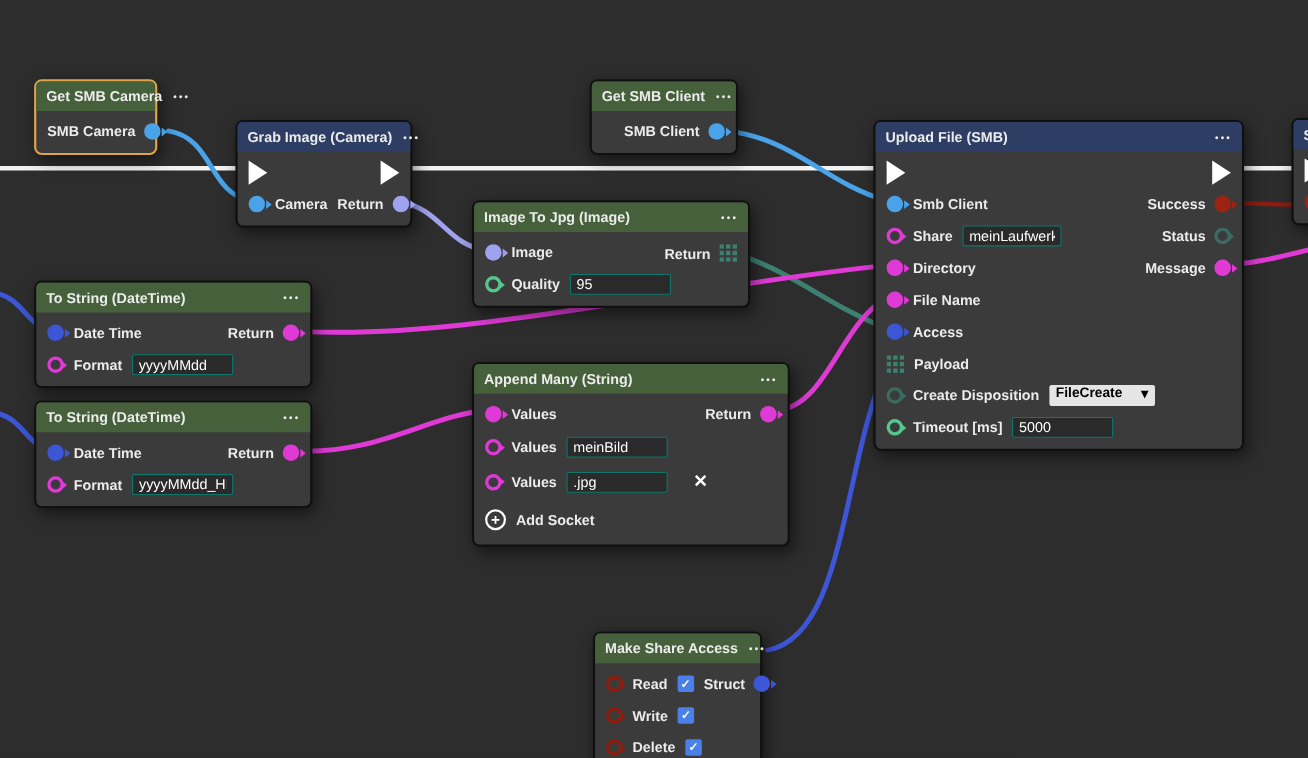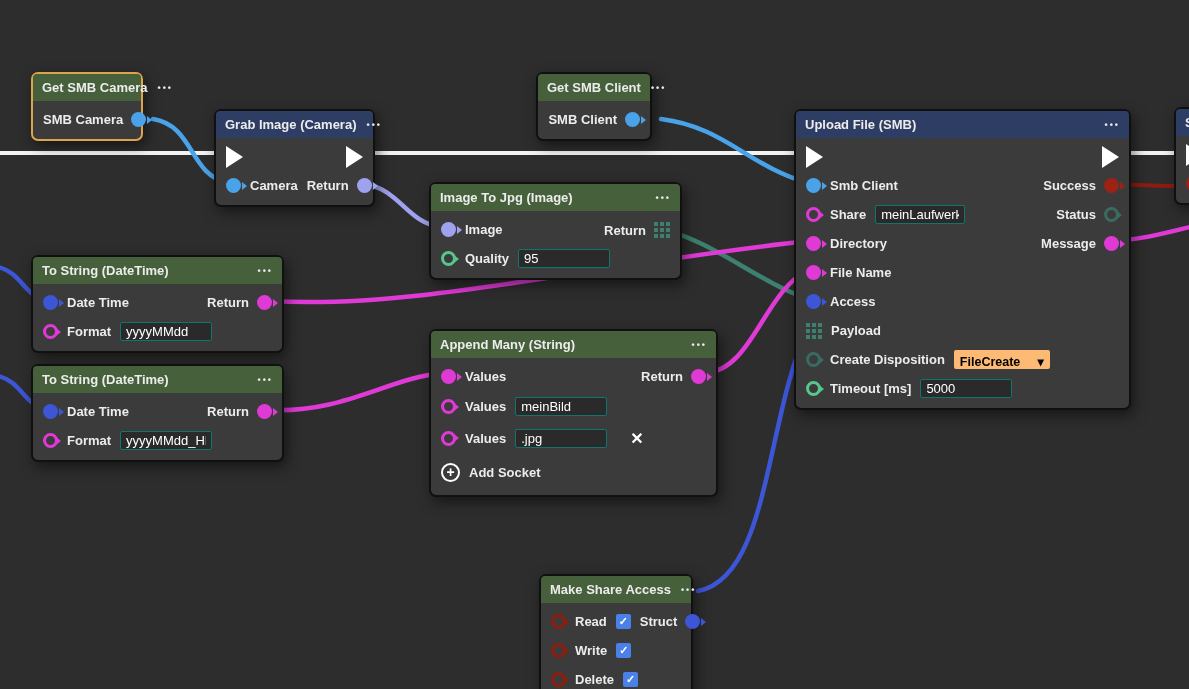--- a/index.html
+++ b/index.html
@@ -32,22 +32,22 @@
   .dot::after{content:"";position:absolute;left:calc(100% + 1px);top:50%;transform:translateY(-50%);
     border-left:5px solid currentColor;border-top:4px solid transparent;border-bottom:4px solid transparent}
   .c-lblue{color:#4aa3e8}.c-royal{color:#3d56d6}.c-lav{color:#9fa2ee}.c-mag{color:#e03ad6}.c-tealdim{color:#3a6b60}.c-green{color:#55c78e}.c-dred{color:#9c2314}.c-dredo{color:#8e1d10}
   .exec{width:0;height:0;border-left:17px solid #fff;border-top:11px solid transparent;border-bottom:11px solid transparent;flex:none}
   .exec.right{margin-left:auto}
   .tfield{
     box-sizing:border-box;height:19px;width:92px;background:#2a2a2a;border:1px solid #0f766e;
     border-radius:2px;color:#ffffff;font:13px "Liberation Sans", sans-serif;padding:0 5px;
   }
   .dd{
-    box-sizing:border-box;height:19px;width:96px;background:#fdba74;color:#000;
-    border-radius:2px;display:flex;align-items:flex-end;justify-content:space-between;
+    box-sizing:border-box;height:19px;width:96px;background:#e5e5e5;color:#000;
+    border-radius:2px;display:flex;align-items:flex-start;justify-content:space-between;
     font-size:12.5px;font-weight:bold;padding:0 6px;cursor:pointer;
   }
   .cb{
     width:15px;height:15px;border-radius:2px;background:#4a80e8;color:#fff;
     display:flex;align-items:center;justify-content:center;font-size:11px;font-weight:bold;cursor:pointer;flex:none;
   }
   .xicon{font-size:16px;font-weight:bold;color:#fff;margin-left:14px;cursor:pointer}
   .plus-circle{
     width:15px;height:15px;border:2.5px solid #fff;border-radius:50%;color:#fff;
     display:flex;align-items:center;justify-content:center;font-size:14px;font-weight:bold;flex:none;cursor:pointer;
@@ -104,21 +104,21 @@
       <span class="dot c-lblue"></span>
       <span class="lbl">Camera</span>
       <span class="rgroup">
         <span class="lbl">Return</span>
         <span class="dot c-lav"></span>
       </span>
     </div>
   </div>
 </div>
 
-<div class="node" style="left:536px;top:72px;width:116px">
+<div class="node" style="left:536px;top:72px;width:135px">
   <div class="nhdr hdr-green">
     <span>Get SMB Client</span>
     <span class="menu">•••</span>
   </div>
   <div class="nbody">
     <div class="row">
       <span class="rgroup">
         <span class="lbl">SMB Client</span>
         <span class="dot c-lblue"></span>
       </span>

